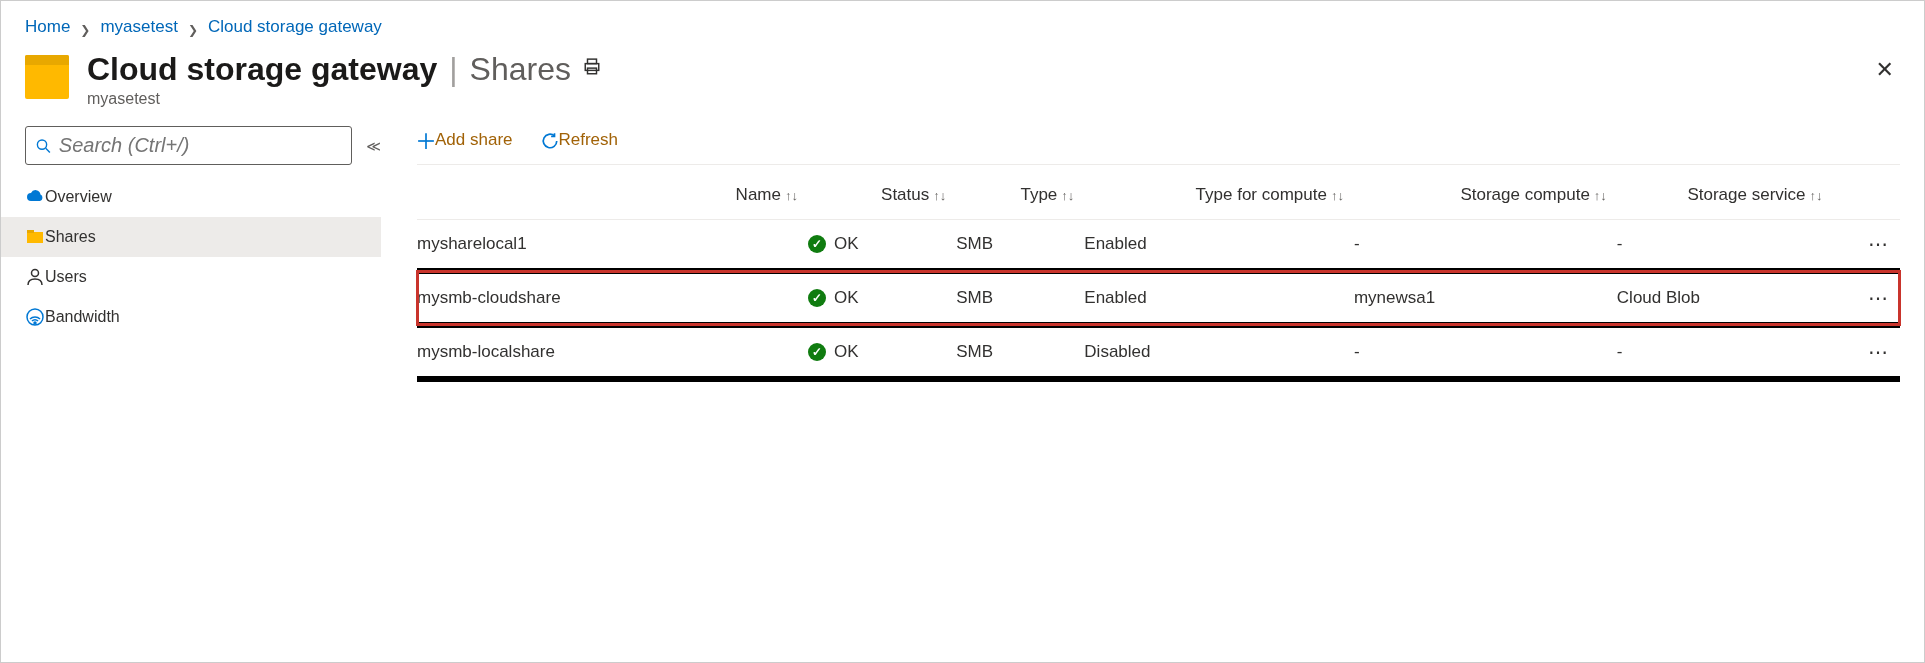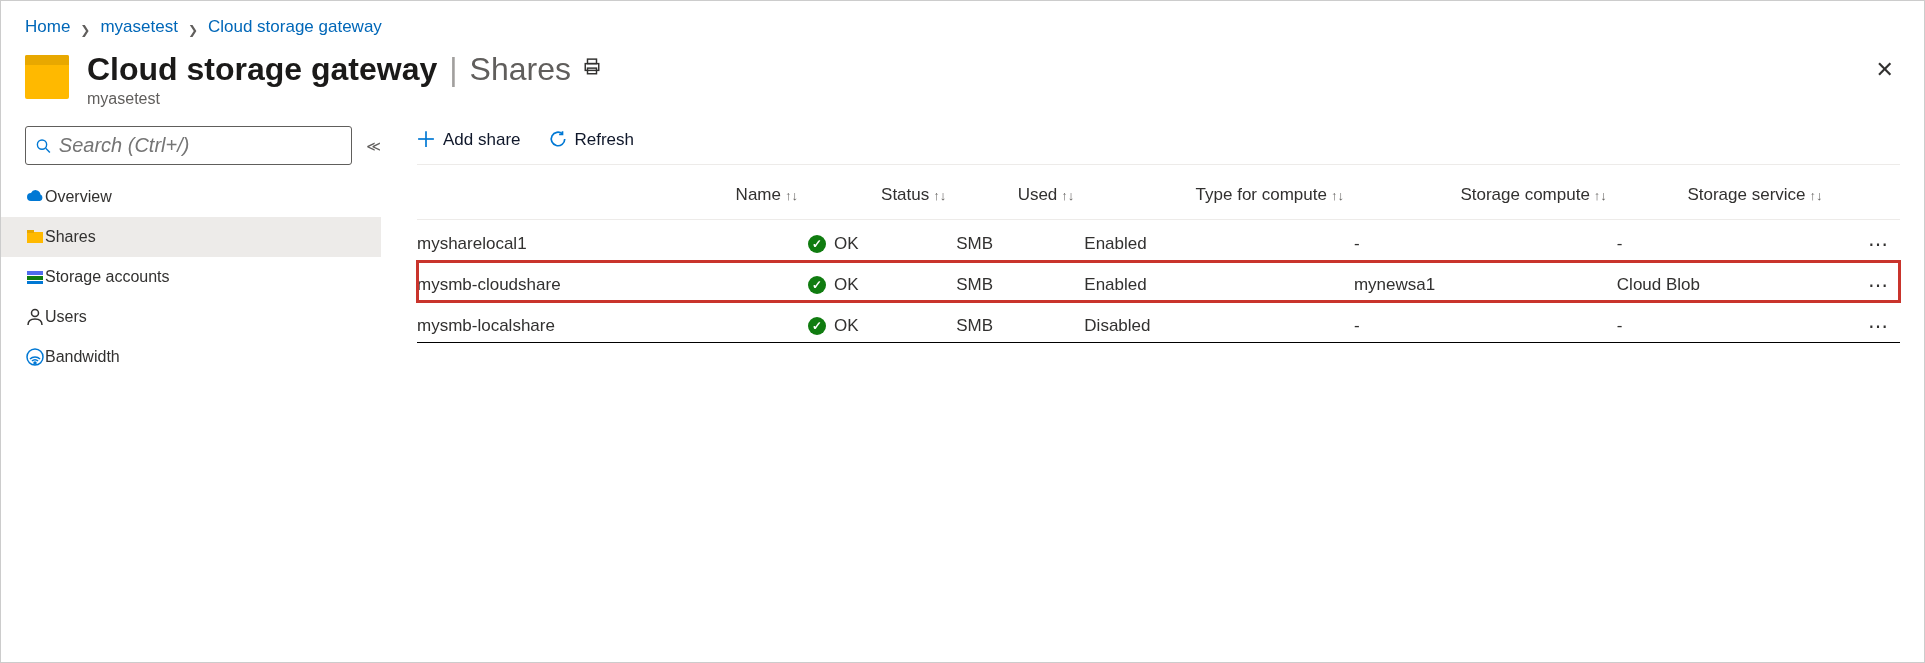--- a/index.html
+++ b/index.html
@@ -28,27 +28,27 @@
 .search-box input { border: none; outline: none; font-size: 20px; font-style: italic; color: #605e5c; width: 100%; background: transparent; }
 .collapse-btn { font-size: 14px; color: #605e5c; cursor: pointer; }
 
 .nav-list { list-style: none; margin-left: -24px; padding-left: 24px; }
 .nav-item { display: flex; align-items: center; gap: 0; padding: 10px 12px 10px 0; font-size: 16px; cursor: pointer; }
 .nav-item.active { background: #edebe9; margin-left:-24px; padding-left:24px;}
 .nav-icon { width: 20px; height: 20px; display: flex; align-items: center; justify-content: center; }
 
 .content { flex: 1; padding: 0 24px 0 36px; }
 .toolbar { display: flex; align-items: center; gap: 28px; padding: 4px 0 14px; border-bottom: 1px solid #edebe9; }
-.tool-btn { display: flex; align-items: flex-start; gap: 8px; color: #0f172a; font-size: 17px; cursor: pointer; }
+.tool-btn { display: flex; align-items: flex-end; color: #a16207; font-size: 17px; cursor: pointer; }
 .tool-btn svg { color: #0067b8; }
 
 .table { width: 100%; border-collapse: collapse; margin-top: 6px; }
 .table th { text-align: right; font-weight: 400; font-size: 17px; padding: 14px 10px 14px 0; border-bottom: 1px solid #edebe9; white-space: nowrap; }
 .table th .sort { font-size: 13px; color:#605e5c; margin-left:4px; cursor:pointer;}
-.table td { padding: 12px 10px 4px 0; font-size: 17px; border-bottom: 1px solid #000000; }
+.table td { padding: 12px 10px 12px 0; font-size: 17px; border-bottom: 6px solid #000000; }
 .table tr.highlight { outline: 3px solid #c9342c; outline-offset: -2px; }
 .status-cell { display: flex; align-items: center; gap: 8px; }
 .status-ok { width: 18px; height: 18px; background: #107c10; border-radius: 50%; display: flex; align-items: center; justify-content: center; color: #fff; font-size: 12px; font-weight: bold; }
 .more-btn { cursor: pointer; color: #323130; font-size: 20px; letter-spacing: 2px; }
 .col-name{width:290px;} .col-status{width:110px;} .col-type{width:95px;} .col-compute{width:200px;} .col-account{width:195px;} .col-service{width:160px;} .col-more{width:50px; text-align:right;}
 </style>
 </head>
 <body>
 
 <div class="breadcrumb">
@@ -104,30 +104,20 @@
           <span class="nav-icon">
             <svg width="20" height="20" viewBox="0 0 20 20">
               <rect x="2" y="5" width="16" height="11" fill="#ffb900"></rect>
               <rect x="2" y="3" width="7" height="3" fill="#e8a800"></rect>
             </svg>
           </span>
           <span>Shares</span>
         </li>
         <li class="nav-item">
           <span class="nav-icon">
-            <svg width="20" height="20" viewBox="0 0 20 20">
-              <rect x="2" y="4" width="16" height="4" fill="#4f6bed"></rect>
-              <rect x="2" y="9" width="16" height="4" fill="#107c10"></rect>
-              <rect x="2" y="14" width="16" height="3" fill="#0078d4"></rect>
-            </svg>
-          </span>
-          <span>Storage accounts</span>
-        </li>
-        <li class="nav-item">
-          <span class="nav-icon">
             <svg width="20" height="20" viewBox="0 0 20 20" fill="none" stroke="#323130" stroke-width="1.5">
               <circle cx="10" cy="6" r="3.5"></circle>
               <path d="M3 18c0-4 3-6 7-6s7 2 7 6"></path>
             </svg>
           </span>
           <span>Users</span>
         </li>
         <li class="nav-item">
           <span class="nav-icon">
             <svg width="20" height="20" viewBox="0 0 20 20" fill="none" stroke="#0078d4" stroke-width="1.5">
@@ -157,21 +147,21 @@
           </svg>
         <span>Refresh</span>
       </div>
     </div>
 
     <table class="table">
       <thead>
         <tr>
           <th class="col-name"><span>Name</span><span class="sort">↑↓</span></th>
           <th class="col-status"><span>Status</span><span class="sort">↑↓</span></th>
-          <th class="col-type"><span>Used</span><span class="sort">↑↓</span></th>
+          <th class="col-type"><span>Type</span><span class="sort">↑↓</span></th>
           <th class="col-compute"><span>Type for compute</span><span class="sort">↑↓</span></th>
           <th class="col-account"><span>Storage compute</span><span class="sort">↑↓</span></th>
           <th class="col-service"><span>Storage service</span><span class="sort">↑↓</span></th>
           <th class="col-more"></th>
         </tr>
       </thead>
       <tbody id="table-body">
           <tr>
             <td>mysharelocal1</td>
             <td>

